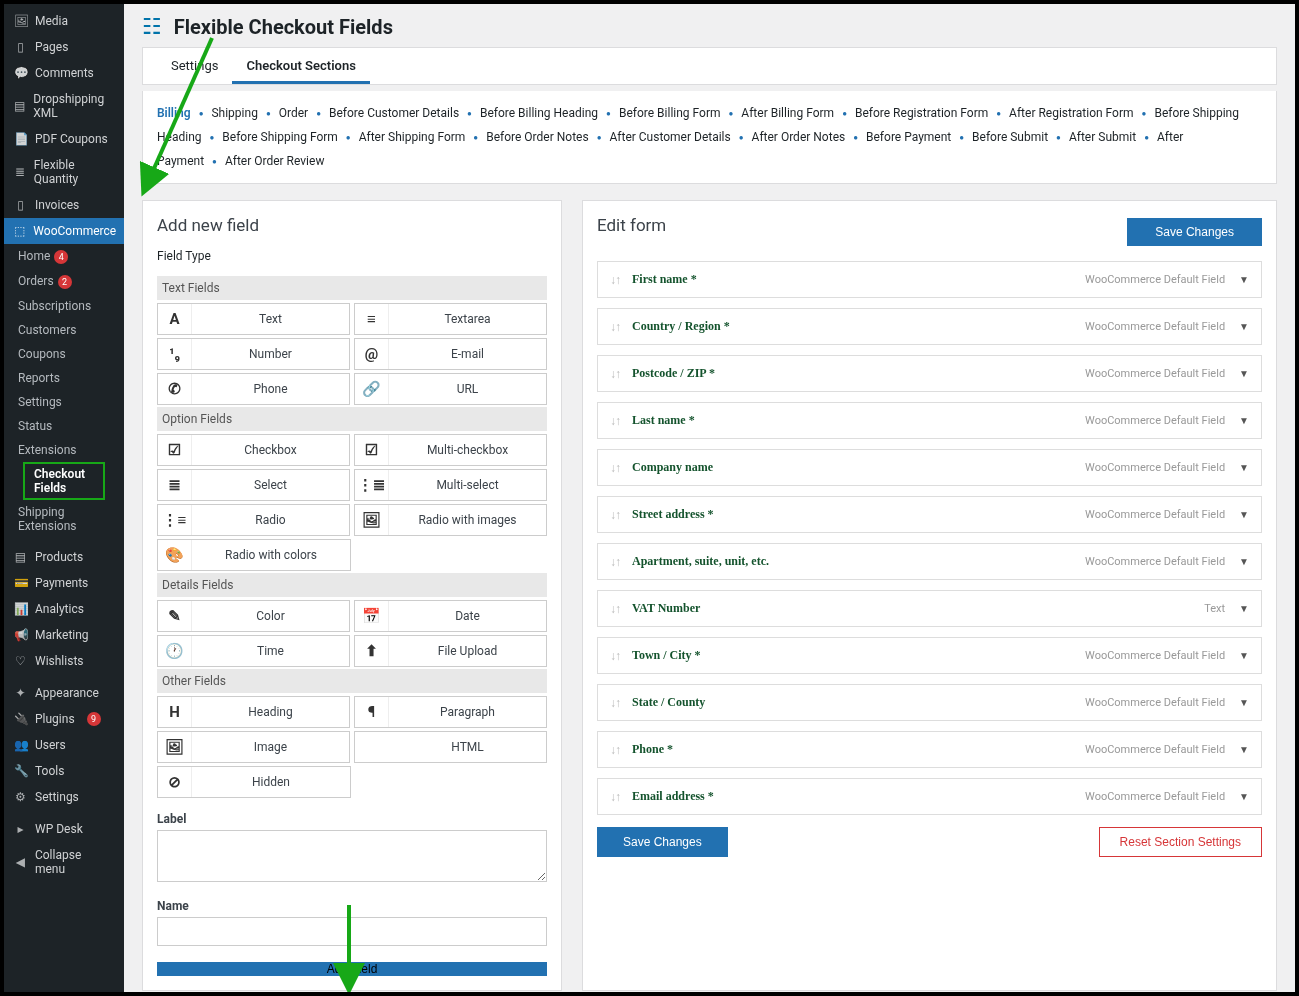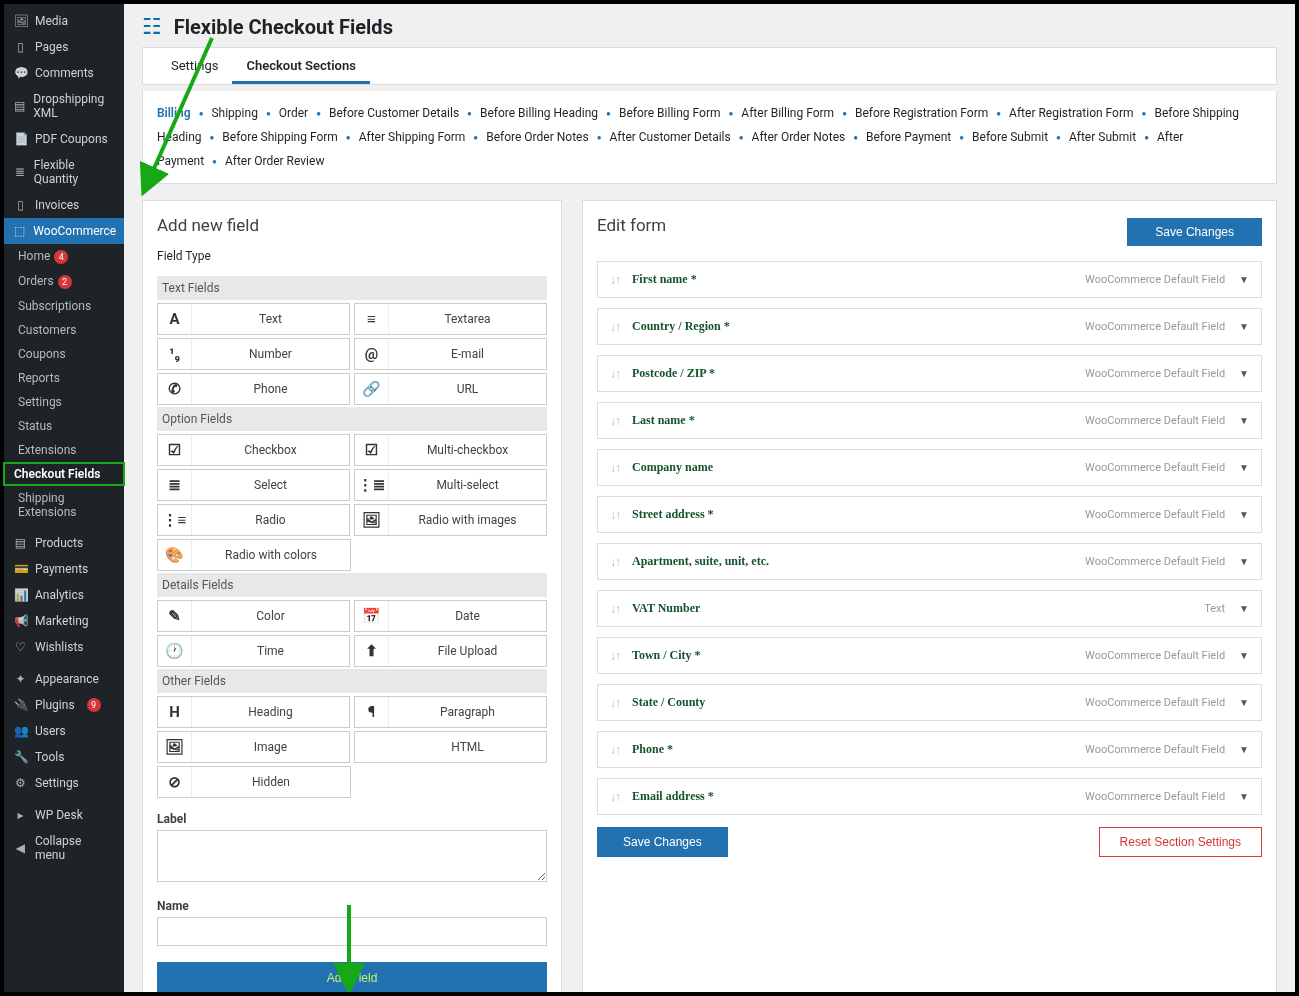--- a/index.html
+++ b/index.html
@@ -7,21 +7,21 @@
 .app { display: flex; width: 1299px; height: 996px; margin: 0 auto; background: #f0f0f1; border: 4px solid #000; }
 
 
 .sidebar { width: 120px; background: #1d2327; color: #c3c4c7; font-size: 12px; padding-top: 4px; flex-shrink: 0; }
 .side-item { display: flex; align-items: center; gap: 8px; padding: 6px 10px; cursor: pointer; color: #d0d2d4; position: relative; }
 .side-item.active { background: #2271b1; color: #fff; }
 .side-item.active::after { content: ""; position: absolute; right: -6px; top: 50%; margin-top: -6px; border: 6px solid transparent; border-right-color: #f0f0f1; }
 .side-item .ico { width: 13px; text-align: center; opacity: 0.8; font-size: 12px; }
 .side-sub { padding: 5px 12px 5px 14px; cursor: pointer; color: #b4b9be; font-size: 12px; }
 .side-sub.curr { color: #fff; font-weight: 600; }
-.side-sub.box { outline: 2px solid #17a817; outline-offset: -1px; margin: 1px 0; padding: 4px 10px; }
+.side-sub.box { outline: 2px solid #17a817; outline-offset: -1px; margin: 1px 20px; padding: 4px 10px; }
 .badge { display: inline-block; min-width: 14px; height: 14px; border-radius: 7px; background: #d63638; color: #fff; font-size: 9px; line-height: 14px; text-align: center; padding: 0 3px; margin-left: 4px; }
 .side-sep { height: 6px; }
 
 
 .main { flex: 1; padding: 10px 18px 20px 18px; overflow: auto; position: relative; }
 .page-head { display: flex; align-items: center; gap: 12px; margin-bottom: 8px; }
 .page-head h1 { font-size: 20px; font-weight: 700; color: #1d2327; }
 .head-ico { font-size: 22px; color: #0073aa; }
 
 .tabs { background: #fff; border: 1px solid #dcdcde; padding: 0 14px; margin-bottom: 6px; }
@@ -41,21 +41,21 @@
 
 .ft-label { font-size: 12px; color: #1d2327; margin-bottom: 13px; display: block; }
 .ft-group { background: #e8e8e8; text-align: left; padding: 5px; font-size: 12px; color: #555; margin-top: 2px; }
 .ft-row { display: flex; gap: 4px; margin-top: 3px; }
 .ft-btn { flex: 1; display: flex; align-items: center; border: 1px solid #ccc; background: #fff; cursor: pointer; height: 32px; font-size: 12px; }
 .ft-btn .fi { width: 34px; text-align: center; font-size: 15px; font-weight: bold; color: #333; border-right: 1px solid #eee; line-height: 30px; }
 .ft-btn .fl { flex: 1; text-align: center; }
 
 .txtbox, .txtarea { width: 100%; border: 1px solid #ccc; padding: 6px; font-size: 13px; margin-top: 4px; font-family: inherit; }
 .txtarea { height: 52px; resize: both; }
-.btn-blue { width: 100%; background: #2271b1; color: #bef264; border: none; padding: 9px; font-size: 12px; cursor: pointer; margin-top: 16px; }
+.btn-blue { width: 100%; background: #2271b1; color: #000000; border: none; font-size: 12px; cursor: pointer; margin-top: 16px; }
 
 .rt-head { display: flex; justify-content: space-between; align-items: center; margin-bottom: 12px; }
 .btn-save { background: #2271b1; color: #fff; border: none; padding: 7px 28px; font-size: 12px; cursor: pointer; }
 .btn-reset { background: #fff; color: #d63638; border: 1px solid #d63638; padding: 7px 20px; font-size: 12px; cursor: pointer; }
 
 .field-item { display: flex; align-items: center; border: 1px solid #ddd; padding: 10px 12px; margin-bottom: 10px; font-size: 12px; }
 .fi-drag { color: #bbb; margin-right: 12px; cursor: move; font-size: 12px; letter-spacing: -1px; }
 .fi-name { flex: 1; font-weight: 600; color: #14532d; font-family: Liberation Serif, serif; }
 .fi-type { color: #999; font-size: 11px; margin-right: 14px; }
 .fi-caret { color: #555; font-size: 10px; cursor: pointer; }

